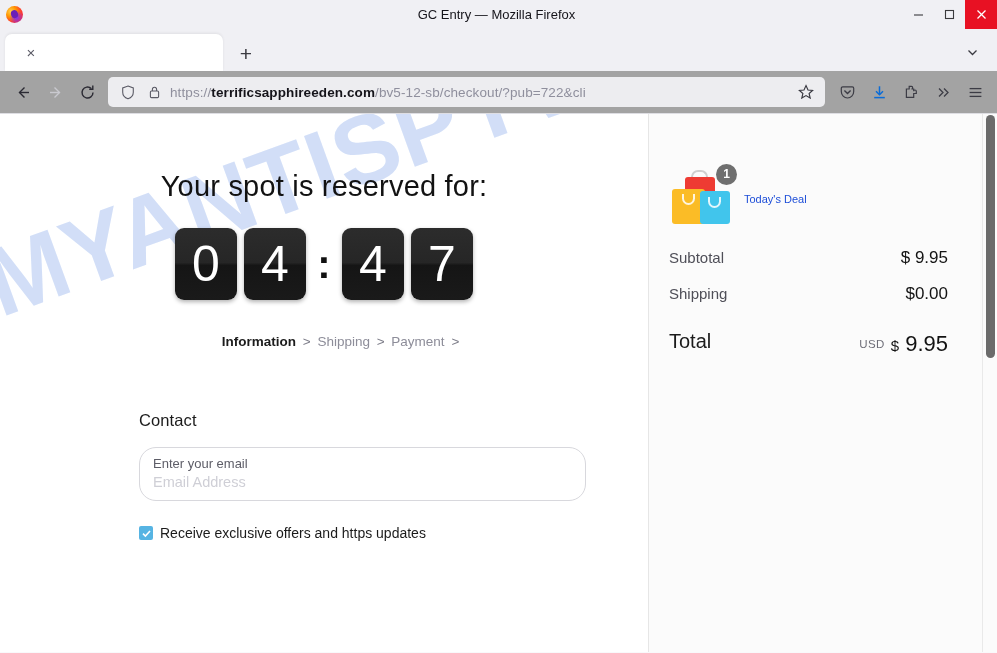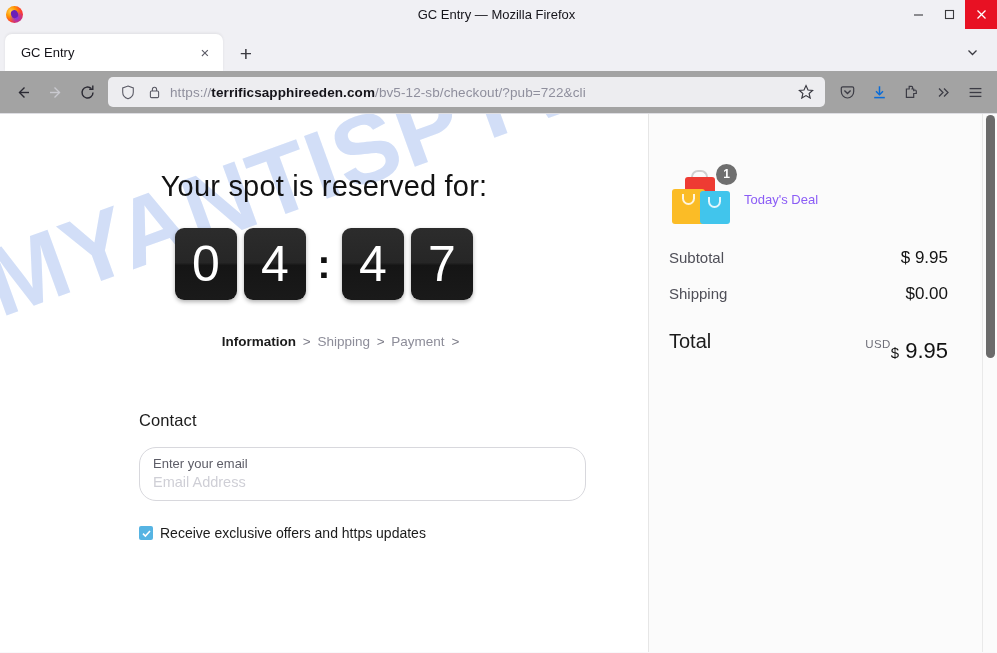--- a/index.html
+++ b/index.html
@@ -364,39 +364,39 @@
     right: -6px; top: -6px;
     width: 21px; height: 21px;
     border-radius: 50%;
     background: #6f6f6f;
     color: #ffffff;
     font-size: 12px;
     line-height: 21px;
     text-align: center;
     font-weight: 600;
   }
-  .deal-name { font-size: 13px; color: #8b5cf6; }
+  .deal-name { font-size: 11px; color: #1d4ed8; }
 
   .sum-row {
     display: flex;
     align-items: baseline;
     justify-content: space-between;
     margin-top: 16px;
   }
   .sum-label { font-size: 15px; color: #4f4f58; }
   .sum-value { font-size: 17px; color: #141414; font-weight: 400; }
 
   .tot-row {
     display: flex;
     align-items: baseline;
     justify-content: space-between;
     margin-top: 26px;
   }
   .tot-label { font-size: 20px; color: #1c1c1c; }
-  .tot-right { display: flex; align-items: flex-start; }
+  .tot-right { display: flex; align-items: center; gap: 6px; }
   .tot-usd { font-size: 11.5px; color: #6e6e78; letter-spacing: 0.4px; }
   .tot-value { font-size: 22px; color: #121212; }
   .tot-value .cur-sign { font-size: 15px; }
 
   
   .scrollbar {
     position: absolute;
     right: 0; top: 0;
     width: 15px; height: 100%;
     background: #fbfbfb;
@@ -435,21 +435,20 @@
         <svg width="11" height="11" viewBox="0 0 11 11">
             <line x1="1.5" y1="1.5" x2="9.5" y2="9.5" stroke="currentColor" stroke-width="1.2"></line>
             <line x1="9.5" y1="1.5" x2="1.5" y2="9.5" stroke="currentColor" stroke-width="1.2"></line>
           </svg>
       </div>
     </div>
   </div>
 
   <div class="tabstrip">
     <div class="tab">
-      <span class="tab-title">GC Entry</span>
       <span class="tab-close">×</span>
     </div>
     <div class="newtab">+</div>
     <div class="tablist-chevron">
       <svg width="13" height="13" viewBox="0 0 13 13">
           <polyline points="2.5,4.5 6.5,8.5 10.5,4.5" fill="none" stroke="currentColor" stroke-width="1.3"></polyline>
         </svg>
     </div>
   </div>
 

